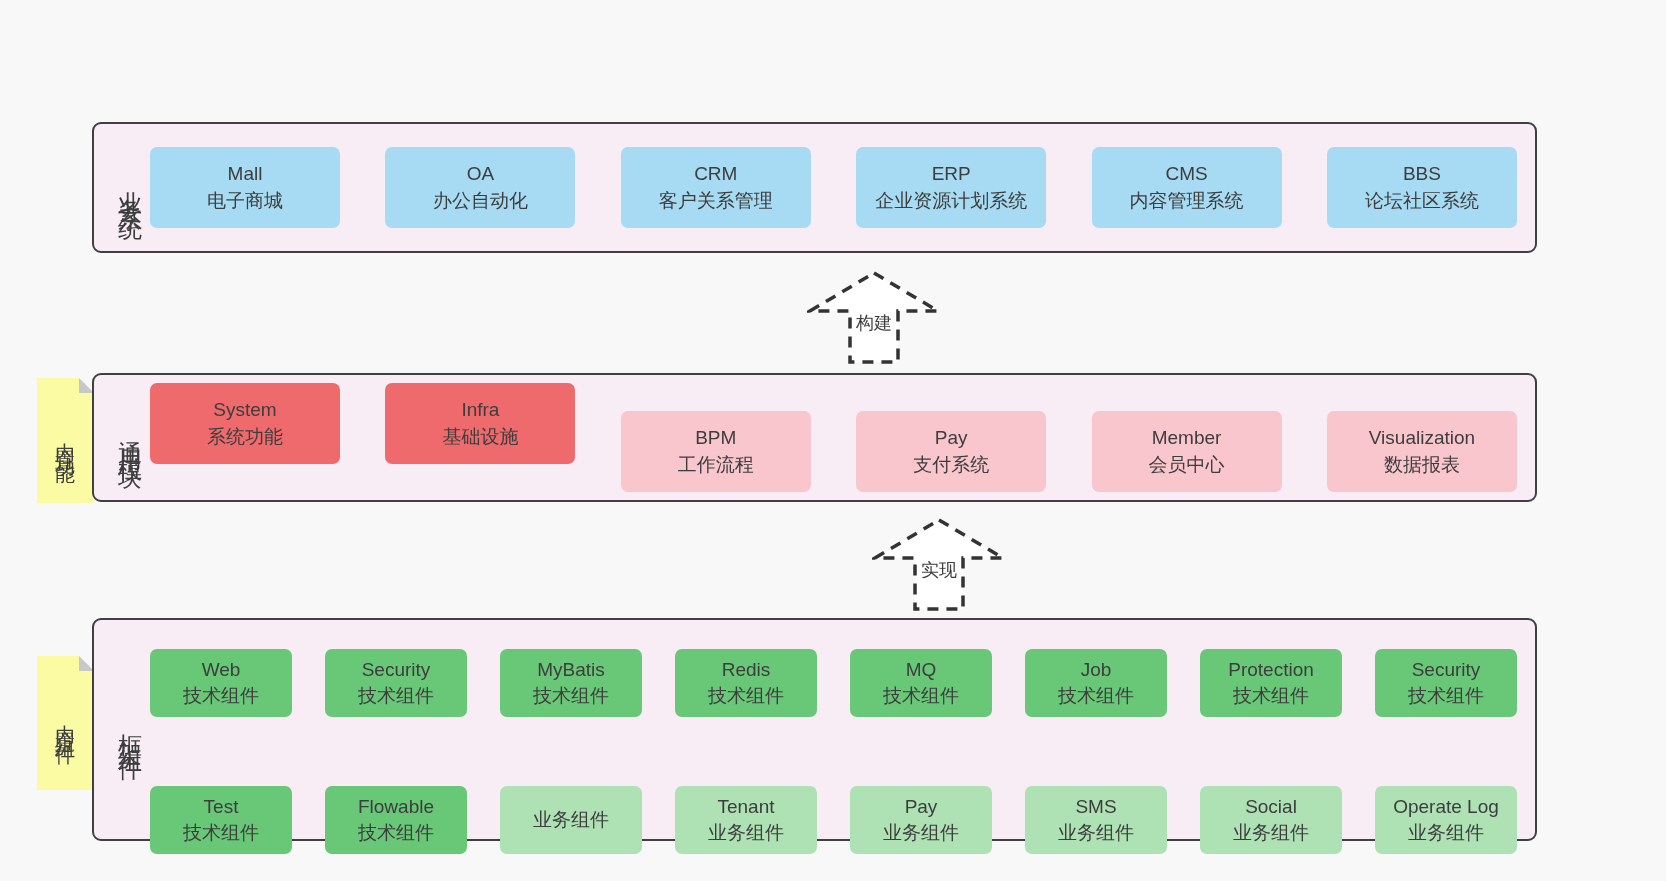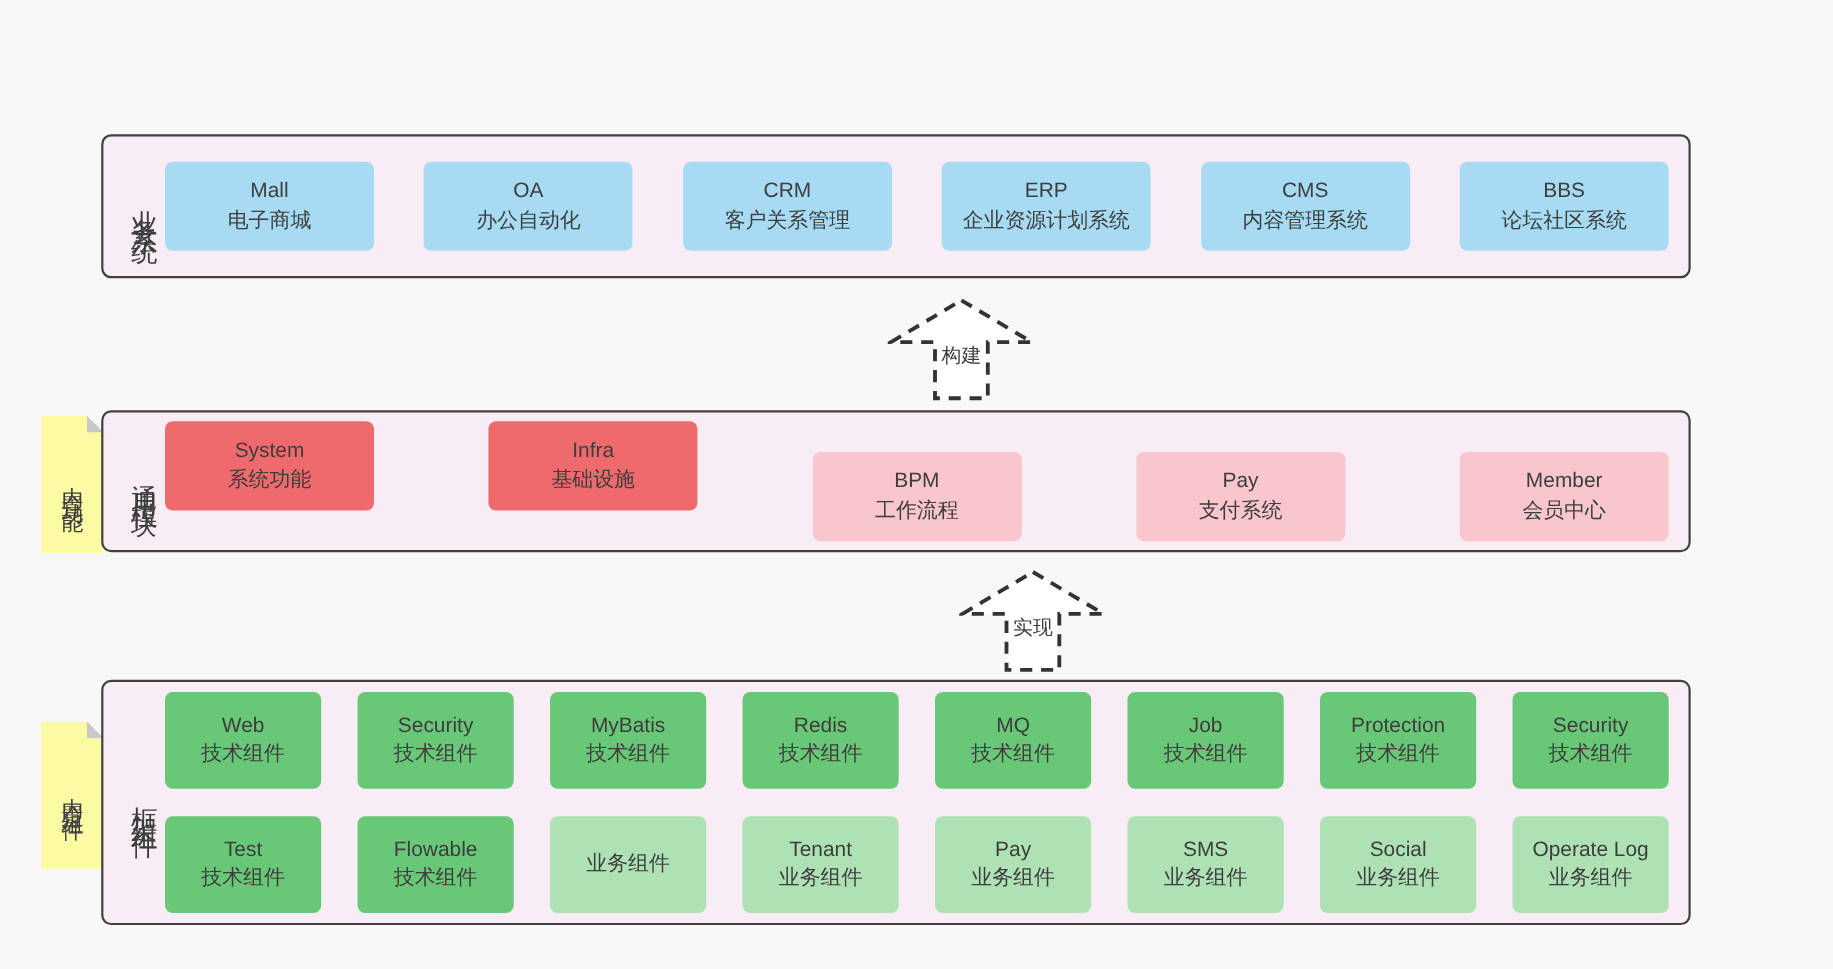--- a/index.html
+++ b/index.html
@@ -31,21 +31,21 @@
   }
   .rows{flex:1; display:flex; flex-direction:column; gap:25px; margin:0 18px 0 8px;}
   .row{display:flex; justify-content:space-between;}
   
   .box{
     box-sizing:border-box; border-radius:7px;
     display:flex; flex-direction:column; align-items:center; justify-content:center;
     text-align:center; font-size:19px; line-height:1.38;
   }
   .box-lg{width:190px; height:81px;}
-  .box-sm{width:142px; height:88px; padding:0 4px;}
+  .box-sm{width:142px; height:68px; padding:0 4px;margin-top:44px;}
   .c-blue{background:var(--blue);}
   .c-red{background:var(--red);}
   .c-pink{background:var(--pink);margin-top:28px;}
   .c-gdark{background:var(--green_dark);}
   .c-glight{background:var(--green_light);}
   
   .sticky{
     position:absolute; left:37px; width:57px; z-index:1;
     background:var(--sticky_yellow);
     clip-path:polygon(0 0, calc(100% - 15px) 0, 100% 15px, 100% 100%, 0 100%);
@@ -133,20 +133,24 @@
           <span>工作流程</span>
         </div>
         <div class="box box-lg c-pink">
           <span>Pay</span>
           <span>支付系统</span>
         </div>
         <div class="box box-lg c-pink">
           <span>Member</span>
           <span>会员中心</span>
         </div>
+        <div class="box box-lg c-pink">
+          <span>Visualization</span>
+          <span>数据报表</span>
+        </div>
       </div>
     </div>
   </section>
 
   <div class="arrow arrow-implement">
     <svg viewBox="0 0 134 96">
       <path d="M67 3 L131 41 L91 41 L91 92 L43 92 L43 41 L3 41 Z" fill="var(--arrow_fill)" stroke="var(--arrow_stroke)" stroke-width="3.5" stroke-dasharray="11 8" stroke-linejoin="miter"></path>
     </svg>
     <span class="arrow-label">实现</span>
   </div>

